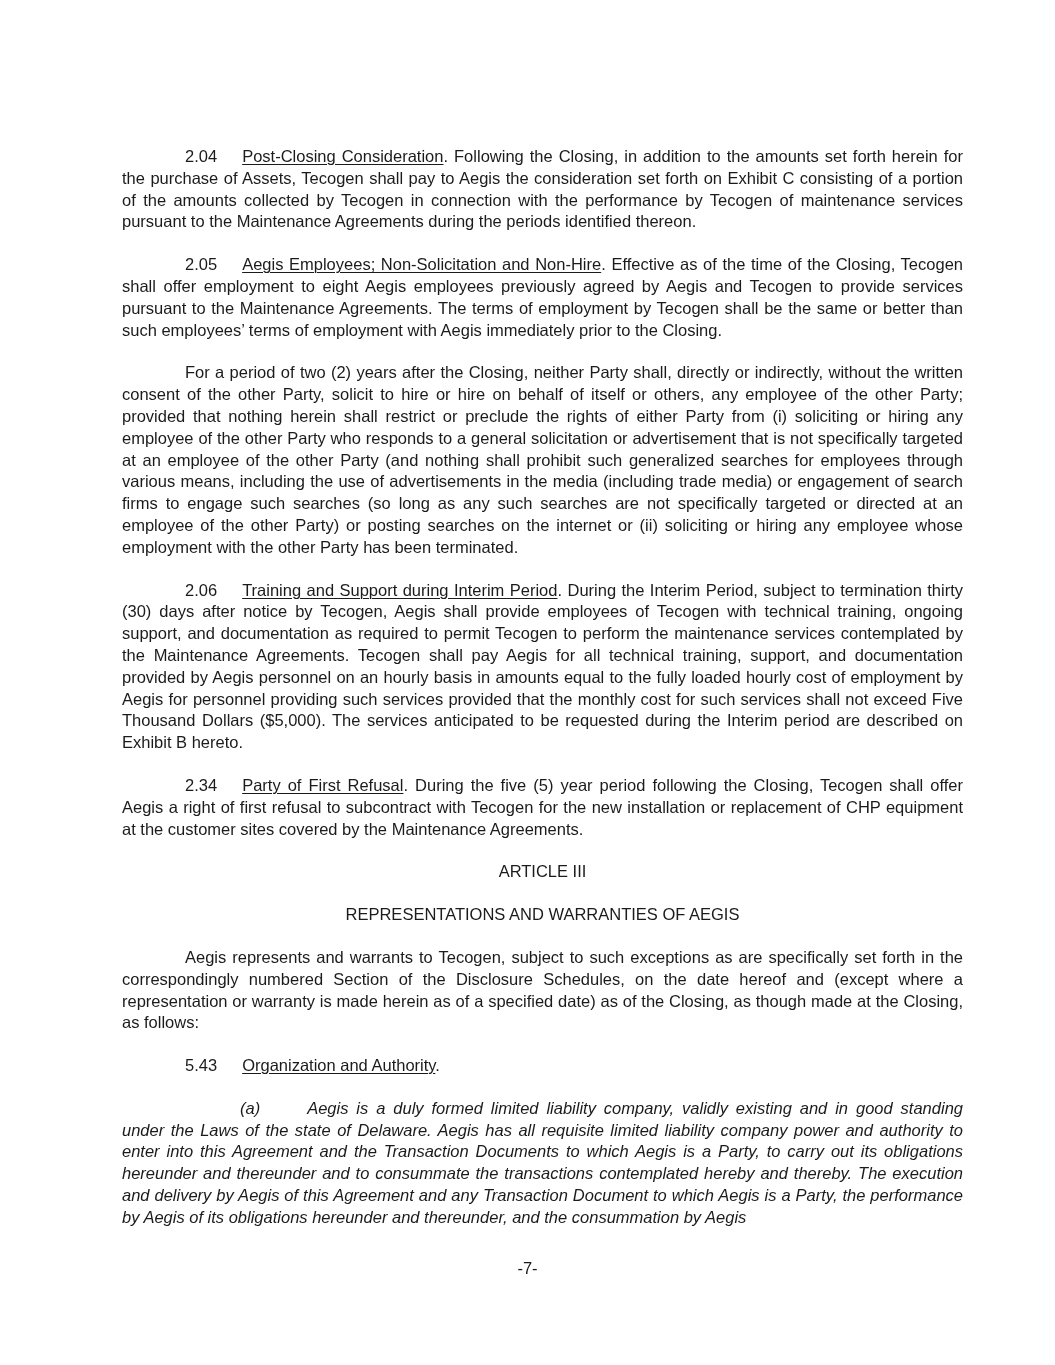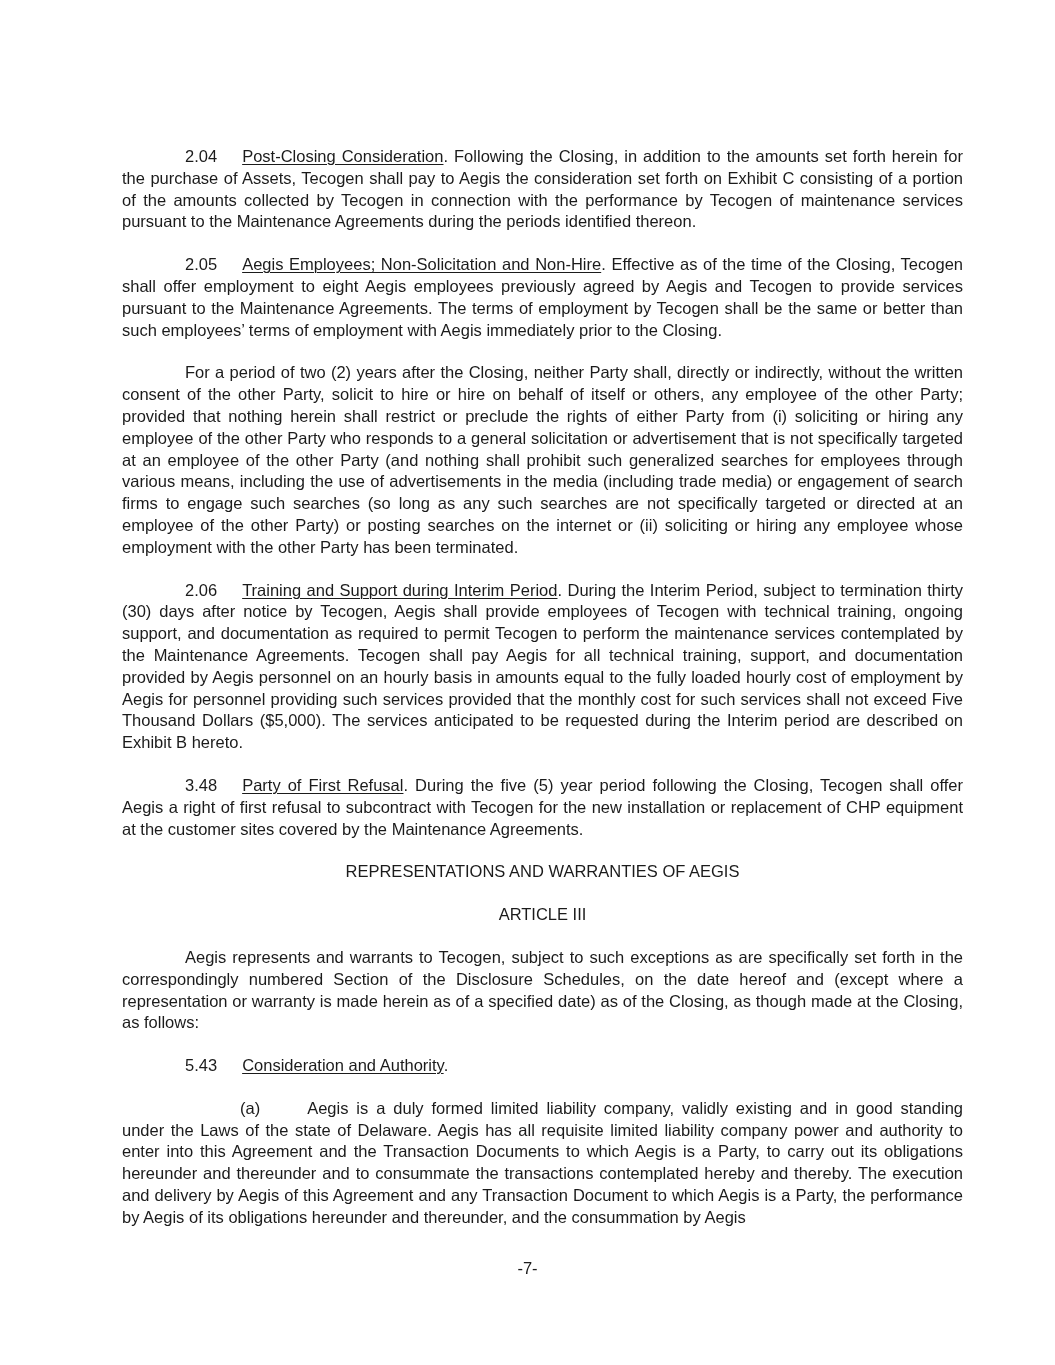--- a/index.html
+++ b/index.html
@@ -20,20 +20,21 @@
     left: 122px;
     right: 92px;
   }
   p.para {
     margin: 0 0 21px 0;
     text-align: justify;
     text-indent: 63px;
   }
   p.sub {
     text-indent: 118px;
+    font-style: italic;
   }
   p.center {
     margin: 0 0 21px 0;
     text-align: center;
     text-indent: 0;
   }
   .tab { display: inline-block; width: 25px; }
   .tab-wide { display: inline-block; width: 47px; }
   .heading {
     text-decoration: underline;
@@ -56,28 +57,28 @@
   <div class="content">
 
     <p class="para"><span>2.04</span><span class="tab"></span><span class="heading">Post-Closing Consideration</span><span>.  Following the Closing, in addition to the amounts set forth herein for the purchase of Assets, Tecogen shall pay to Aegis the consideration set forth on Exhibit C consisting of a portion of the amounts collected by Tecogen in connection with the performance by Tecogen of maintenance services pursuant to the Maintenance Agreements during the periods identified thereon.</span></p>
 
     <p class="para"><span>2.05</span><span class="tab"></span><span class="heading">Aegis Employees; Non-Solicitation and Non-Hire</span><span>.  Effective as of the time of the Closing, Tecogen shall offer employment to eight Aegis employees previously agreed by Aegis and Tecogen to provide services pursuant to the Maintenance Agreements. The terms of employment by Tecogen shall be the same or better than such employees’ terms of employment with Aegis immediately prior to the Closing.</span></p>
 
     <p class="para"><span>For a period of two (2) years after the Closing, neither Party shall, directly or indirectly, without the written consent of the other Party, solicit to hire or hire on behalf of itself or others, any employee of the other Party; provided that nothing herein shall restrict or preclude the rights of either Party from (i) soliciting or hiring any employee of the other Party who responds to a general solicitation or advertisement that is not specifically targeted at an employee of the other Party (and nothing shall prohibit such generalized searches for employees through various means, including the use of advertisements in the media (including trade media) or engagement of search firms to engage such searches (so long as any such searches are not specifically targeted or directed at an employee of the other Party) or posting searches on the internet or (ii) soliciting or hiring any employee whose employment with the other Party has been terminated.</span></p>
 
     <p class="para"><span>2.06</span><span class="tab"></span><span class="heading">Training and Support during Interim Period</span><span>.  During the Interim Period, subject to termination thirty (30) days after notice by Tecogen, Aegis shall provide employees of Tecogen with technical training, ongoing support, and documentation as required to permit Tecogen to perform the maintenance services contemplated by the Maintenance Agreements. Tecogen shall pay Aegis for all technical training, support, and documentation provided by Aegis personnel on an hourly basis in amounts equal to the fully loaded hourly cost of employment by Aegis for personnel providing such services provided that the monthly cost for such services shall not exceed Five Thousand Dollars ($5,000).  The services anticipated to be requested during the Interim period are described on Exhibit B hereto.</span></p>
 
-    <p class="para"><span>3.48</span><span class="tab"></span><span class="heading">Party of First Refusal</span><span>.  During the five (5) year period following the Closing, Tecogen shall offer Aegis a right of first refusal to subcontract with Tecogen for the new installation or replacement of CHP equipment at the customer sites covered by the Maintenance Agreements.</span></p>
+    <p class="para"><span>2.34</span><span class="tab"></span><span class="heading">Party of First Refusal</span><span>.  During the five (5) year period following the Closing, Tecogen shall offer Aegis a right of first refusal to subcontract with Tecogen for the new installation or replacement of CHP equipment at the customer sites covered by the Maintenance Agreements.</span></p>
+
+    <p class="center">ARTICLE III</p>
 
     <p class="center">REPRESENTATIONS AND WARRANTIES OF AEGIS</p>
 
-    <p class="center">ARTICLE III</p>
-
     <p class="para"><span>Aegis represents and warrants to Tecogen, subject to such exceptions as are specifically set forth in the correspondingly numbered Section of the Disclosure Schedules, on the date hereof and (except where a representation or warranty is made herein as of a specified date) as of the Closing, as though made at the Closing, as follows:</span></p>
 
-    <p class="para"><span>5.43</span><span class="tab"></span><span class="heading">Consideration and Authority</span><span>.</span></p>
+    <p class="para"><span>5.43</span><span class="tab"></span><span class="heading">Organization and Authority</span><span>.</span></p>
 
     <p class="para sub"><span>(a)</span><span class="tab-wide"></span><span>Aegis is a duly formed limited liability company, validly existing and in good standing under the Laws of the state of Delaware. Aegis has all requisite limited liability company power and authority to enter into this Agreement and the Transaction Documents to which Aegis is a Party, to carry out its obligations hereunder and thereunder and to consummate the transactions contemplated hereby and thereby. The execution and delivery by Aegis of this Agreement and any Transaction Document to which Aegis is a Party, the performance by Aegis of its obligations hereunder and thereunder, and the consummation by Aegis</span></p>
 
   </div>
 
   <div class="footer">-7-</div>
 </div>
 
 </body></html>

